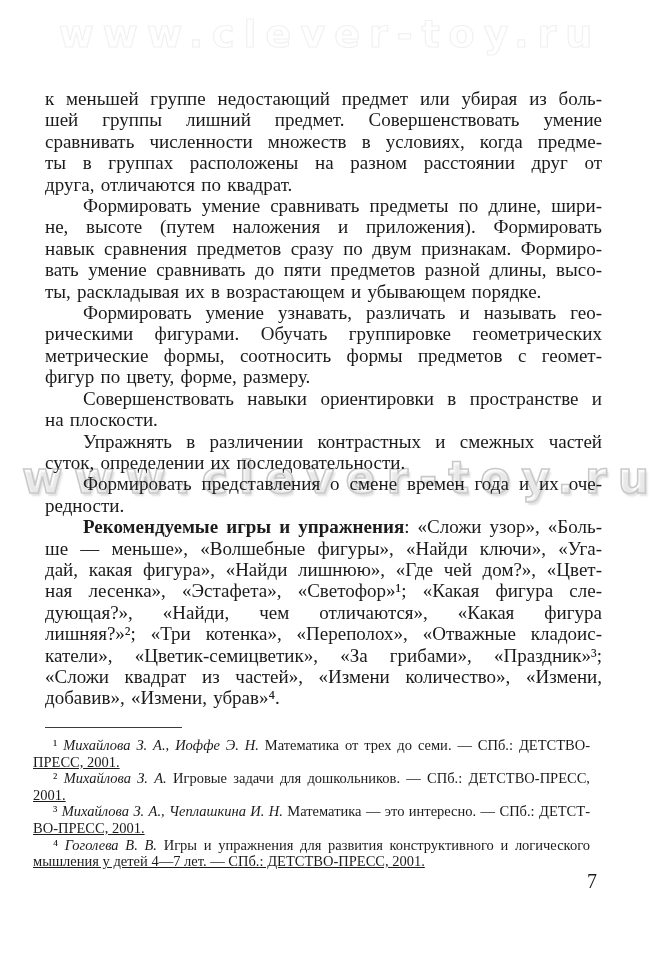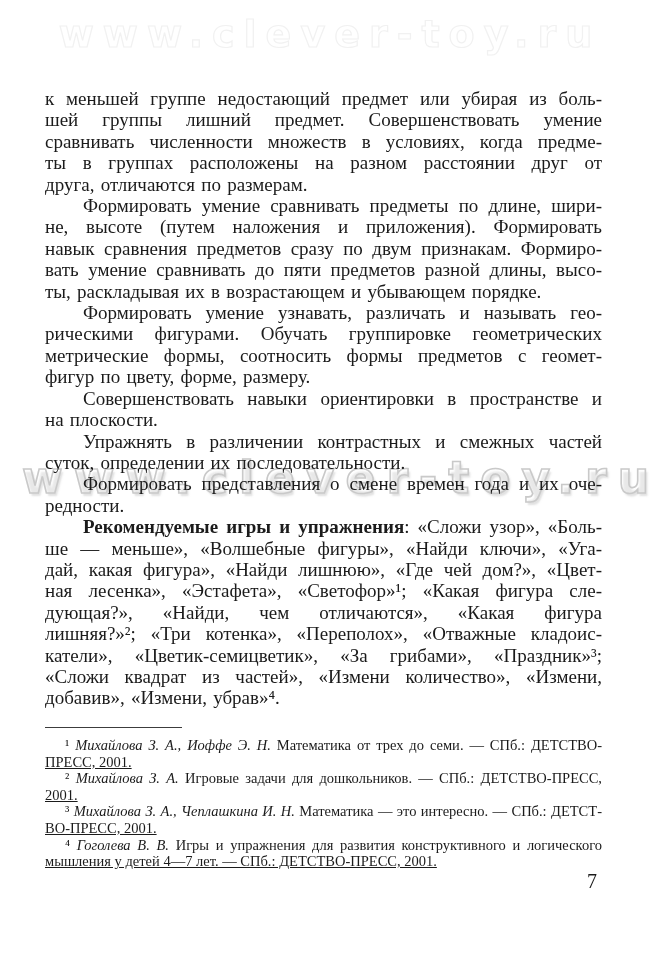--- a/index.html
+++ b/index.html
@@ -56,21 +56,21 @@
   .fn-rule {
     position: absolute;
     left: 45px;
     top: 727px;
     width: 137px;
     border-top: 1px solid #3c3c3c;
     z-index: 1;
   }
   .footnotes {
     position: absolute;
-    left: 45px;
+    left: 33px;
     top: 737px;
     width: 557px;
     font-size: 14.5px;
     line-height: 16.6px;
     z-index: 1;
   }
   .fline { text-align: justify; text-align-last: justify; }
   .fline.last { text-align-last: left; text-decoration: underline; }
   .fline.ind { text-indent: 20px; }
   
@@ -88,21 +88,21 @@
 <body>
 
 <div class="page">
   <div class="watermark top">www.clever-toy.ru</div>
   <div class="watermark mid">www.clever-toy.ru</div>
   <div class="body-text">
       <div class="bline"><span>к меньшей группе недостающий предмет или убирая из боль-</span></div>
       <div class="bline"><span>шей группы лишний предмет. Совершенствовать умение</span></div>
       <div class="bline"><span>сравнивать численности множеств в условиях, когда предме-</span></div>
       <div class="bline"><span>ты в группах расположены на разном расстоянии друг от</span></div>
-      <div class="bline last"><span>друга, отличаются по размерам.</span></div>
+      <div class="bline last"><span>друга, отличаются по квадрат.</span></div>
       <div class="bline ind"><span>Формировать умение сравнивать предметы по длине, шири-</span></div>
       <div class="bline"><span>не, высоте (путем наложения и приложения). Формировать</span></div>
       <div class="bline"><span>навык сравнения предметов сразу по двум признакам. Формиро-</span></div>
       <div class="bline"><span>вать умение сравнивать до пяти предметов разной длины, высо-</span></div>
       <div class="bline last"><span>ты, раскладывая их в возрастающем и убывающем порядке.</span></div>
       <div class="bline ind"><span>Формировать умение узнавать, различать и называть гео-</span></div>
       <div class="bline"><span>рическими фигурами. Обучать группировке геометрических</span></div>
       <div class="bline"><span>метрические формы, соотносить формы предметов с геомет-</span></div>
       <div class="bline last"><span>фигур по цвету, форме, размеру.</span></div>
       <div class="bline ind"><span>Совершенствовать навыки ориентировки в пространстве и</span></div>

